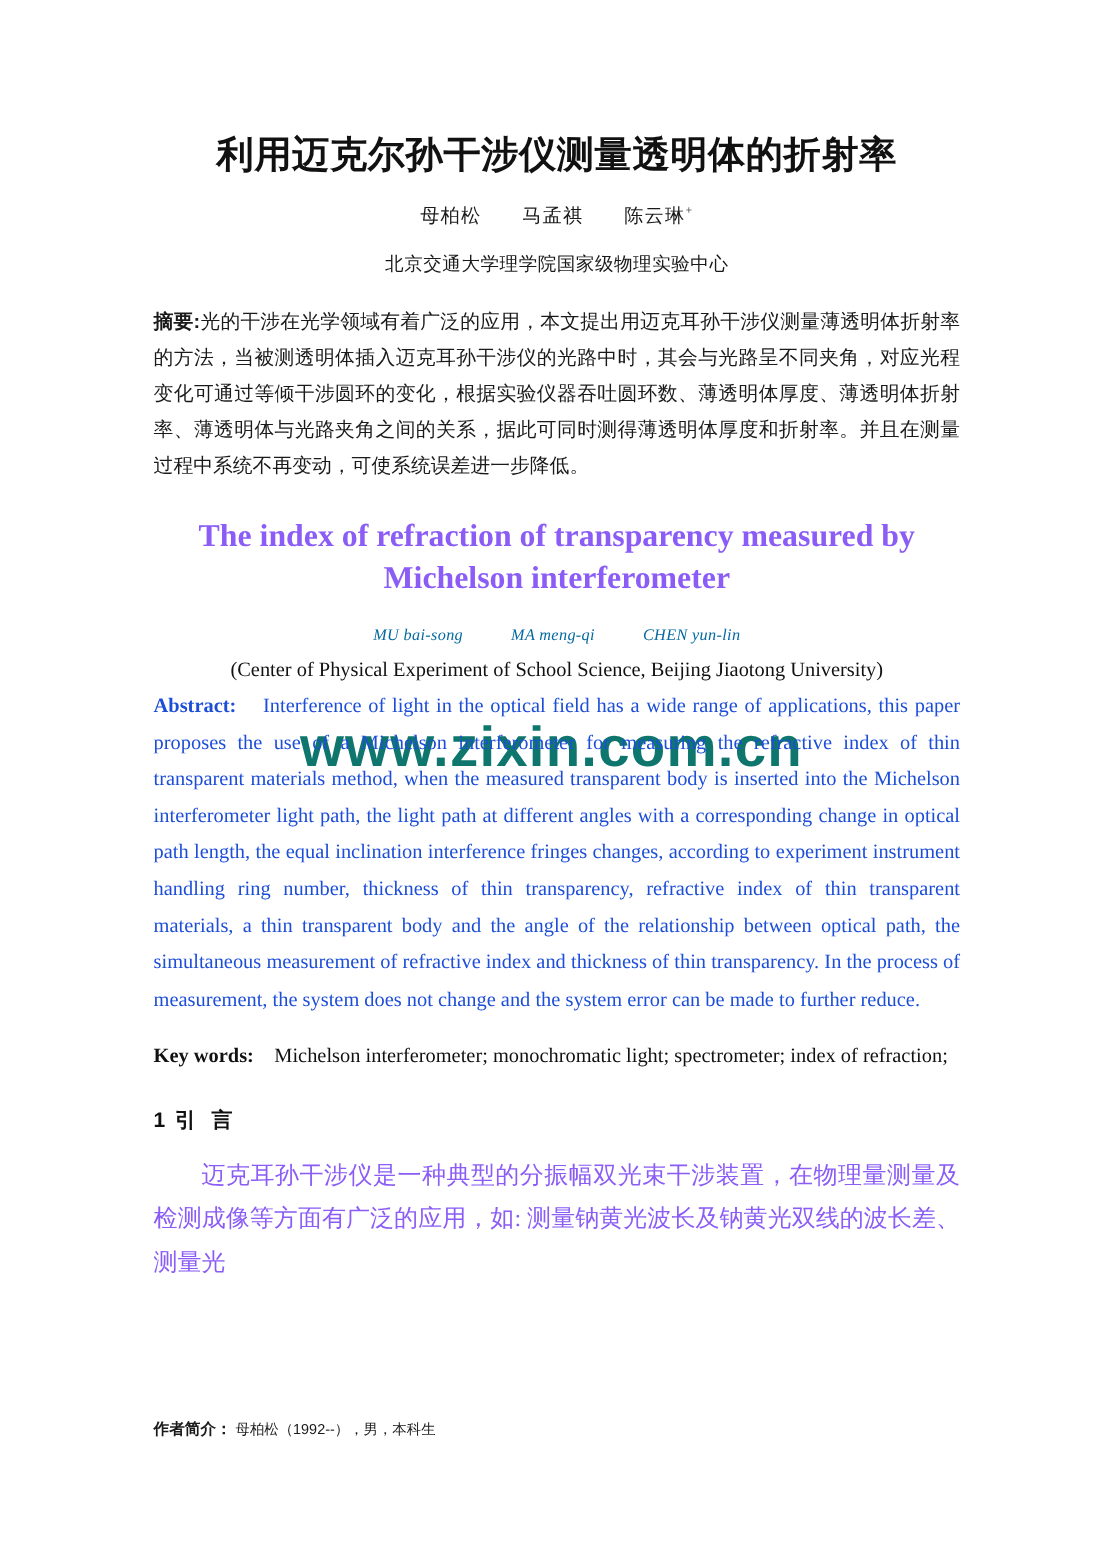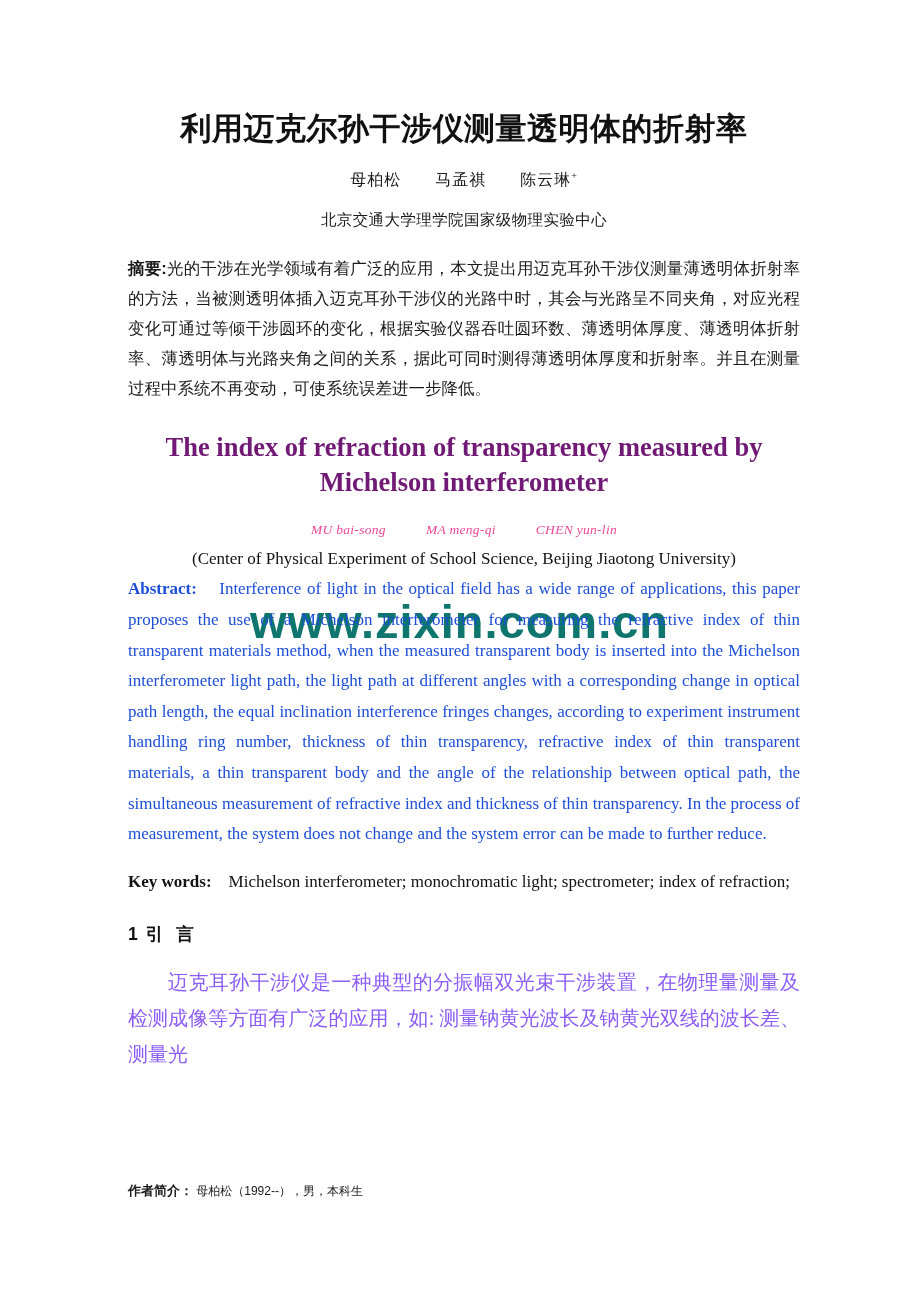--- a/index.html
+++ b/index.html
@@ -103,31 +103,31 @@
     font-weight: 700;
     font-family: "Liberation Sans", "DejaVu Sans", sans-serif;
   }
 
   
   .en-title {
     margin-top: 26px;
     text-align: center;
     font-size: 26.5px;
     line-height: 1.33;
-    color: #701a75;
+    color: #8b5cf6;
   }
 
   .en-authors {
     margin-top: 16px;
     text-align: center;
     font-family: "Liberation Serif", "DejaVu Serif", serif;
     font-style: italic;
     font-size: 13.5px;
     letter-spacing: 0.3px;
-    color: #ec4899;
+    color: #0369a1;
   }
   .en-authors .au { display: inline-block; margin: 0 20px; }
 
   .en-affil {
     margin-top: 11px;
     text-align: center;
     font-size: 17px;
     color: #111111;
   }
 

